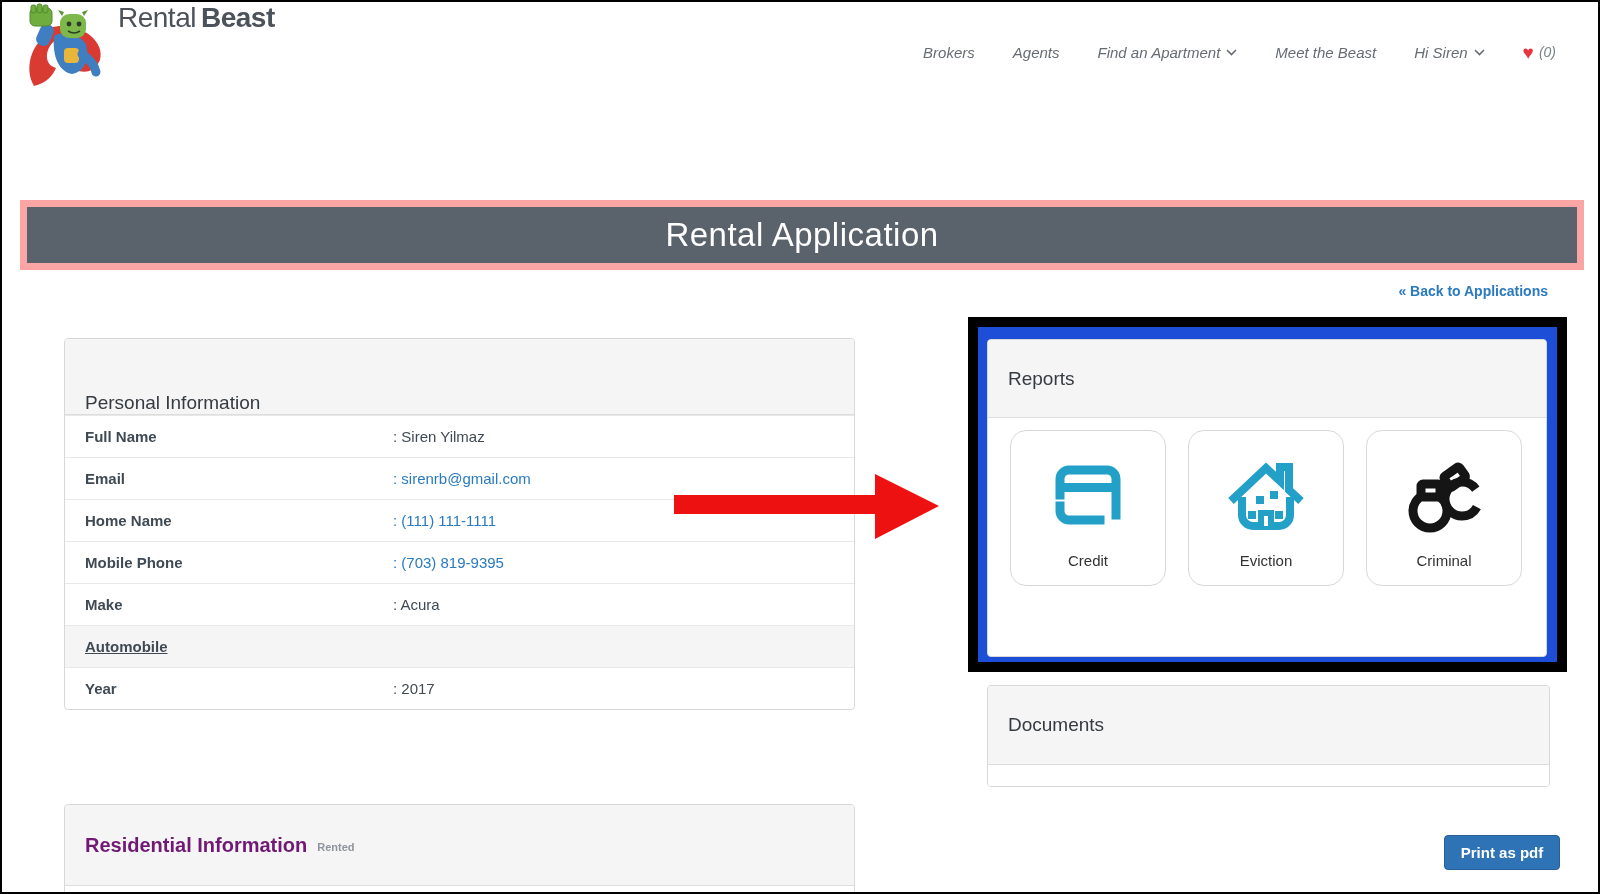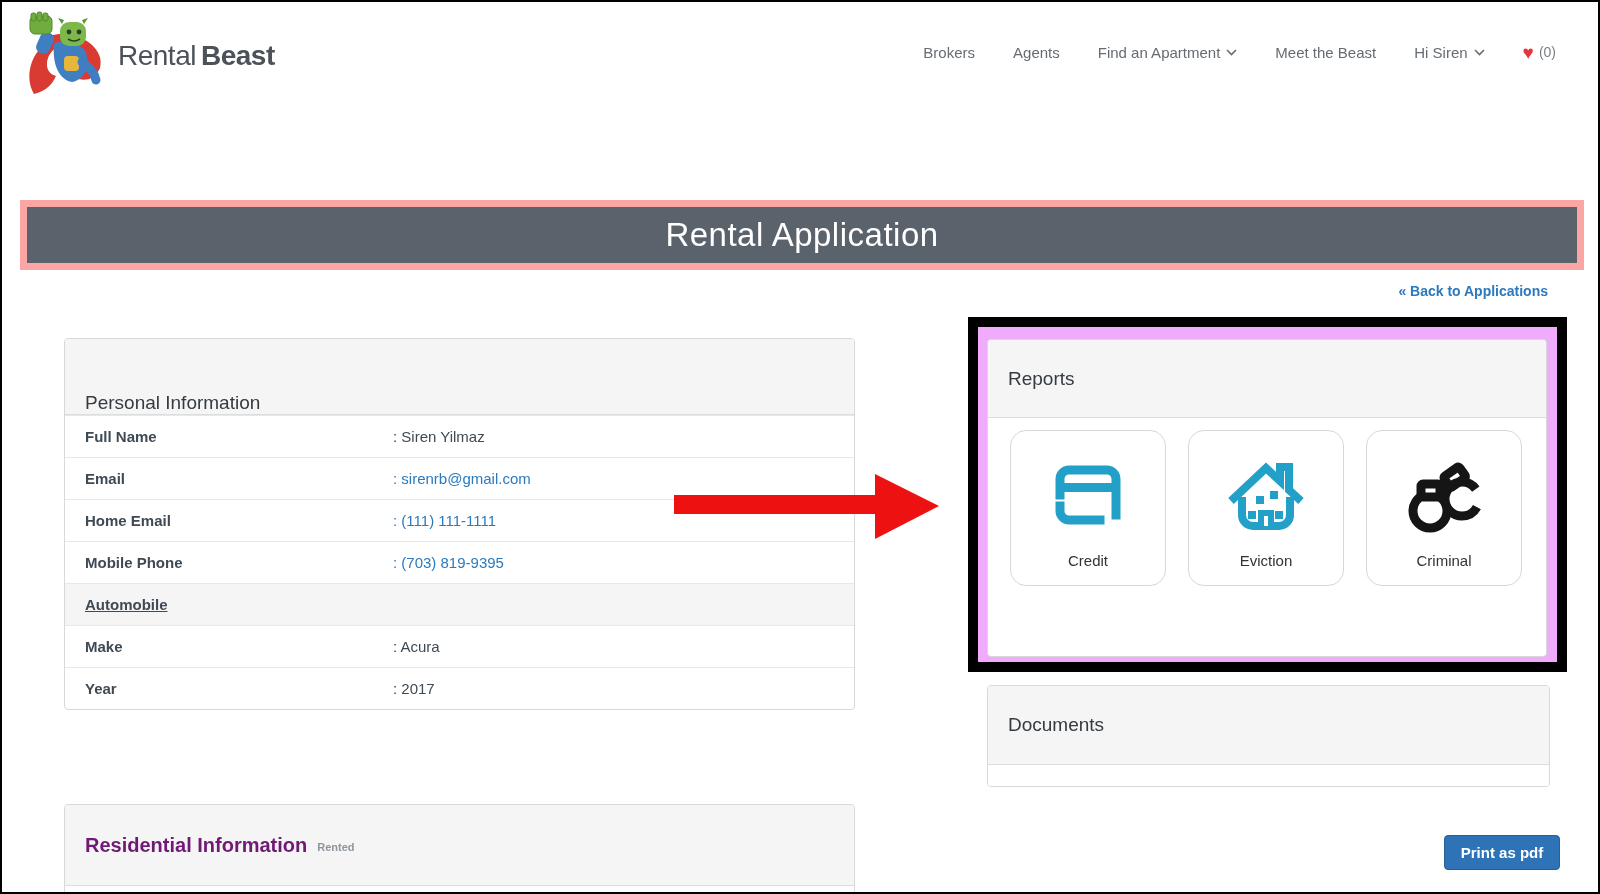--- a/index.html
+++ b/index.html
@@ -1,27 +1,27 @@
 <!DOCTYPE html>
 <html><head>
 <meta charset="utf-8">
 <style>
   * { margin:0; padding:0; box-sizing:border-box; }
   html,body { width:1600px; height:894px; background:#fff; }
   body { font-family:"Liberation Sans", sans-serif; color:#3a434c; }
   .page { position:relative; width:1600px; height:894px; background:#fff; border:2px solid #000; overflow:hidden; }
 
   
-  .logo-wrap { position:absolute; left:20px; top:8px; display:flex; align-items:center; }
+  .logo-wrap { position:absolute; left:20px; top:0; display:flex; }
   .logo-art { width:92px; height:92px; }
   .brand { font-size:28px; color:#4b525a; margin-left:4px; letter-spacing:-0.5px; }
   .brand .b1 { font-weight:400; }
   .brand .b2 { font-weight:800; margin-left:5px; }
 
-  .nav { position:absolute; top:0; right:42px; height:100px; display:flex; align-items:center; gap:38px; }
+  .nav { position:absolute; top:0; right:42px; height:100px; display:flex; align-items:center; gap:38px;font-style:italic; }
   .nav-item { font-size:15px; color:#666c73; cursor:pointer; display:flex; align-items:center; gap:6px; white-space:nowrap; }
   .chev { display:inline-block; }
   .fav { display:flex; align-items:center; gap:5px; cursor:pointer; }
   .heart { color:#e8353d; font-size:19px; line-height:1; }
   .fav-count { color:#7a8288; font-size:14px; }
 
   
   .banner { position:absolute; left:18px; top:198px; width:1564px; height:70px;
             background:#5a626b; border:7px solid #fca5a5; display:flex; align-items:center; justify-content:center; }
   .banner-title { color:#fff; font-size:33px; font-weight:300; letter-spacing:0.5px; }
@@ -44,21 +44,21 @@
   .row.section { background:#f5f5f5; }
   .row.section .lbl { width:auto; text-decoration:underline; }
 
   
   .ri { left:62px; top:802px; width:791px; height:140px; }
   .ri .panel-head { height:81px; gap:10px; }
   .ri .panel-title { font-weight:700; font-size:20px; color:#701a75; }
   .badge-rented { font-size:11px; color:#8d949b; font-weight:600; padding-top:4px; }
 
   
-  .hl-box { position:absolute; left:966px; top:315px; width:599px; height:355px; border:10px solid #000; background:#f0abfc; }
+  .hl-box { position:absolute; left:966px; top:315px; width:599px; height:355px; border:10px solid #000; background:#1d4ed8; }
   .reports { left:9px; top:12px; width:560px; height:318px; position:absolute; background:#fff; border:1px solid #d8d8d8; border-radius:4px; }
   .reports .panel-head { height:78px; }
   .cards { display:flex; gap:22px; padding:12px 0 0 22px; }
   .card { width:156px; height:156px; border:1px solid #d8d8d8; border-radius:16px; background:#fff;
           display:flex; flex-direction:column; align-items:center; cursor:pointer; }
   .card .ic { flex:1; display:flex; align-items:center; justify-content:center; padding-top:6px; }
   .card-label { font-size:15px; color:#333; padding-bottom:16px; }
 
   
   .docs { left:985px; top:683px; width:563px; height:102px; }
@@ -152,33 +152,33 @@
     </div>
     <div class="row">
       <span class="lbl">Full Name</span>
       <span class="val">: Siren Yilmaz</span>
     </div>
     <div class="row">
       <span class="lbl">Email</span>
       <span class="val link">: sirenrb@gmail.com</span>
     </div>
     <div class="row">
-      <span class="lbl">Home Email</span>
+      <span class="lbl">Home Name</span>
       <span class="val link">: (111) 111-1111</span>
     </div>
     <div class="row">
       <span class="lbl">Mobile Phone</span>
       <span class="val link">: (703) 819-9395</span>
     </div>
+    <div class="row">
+      <span class="lbl">Make</span>
+      <span class="val">: Acura</span>
+    </div>
     <div class="row section">
       <span class="lbl">Automobile</span>
-    </div>
-    <div class="row">
-      <span class="lbl">Make</span>
-      <span class="val">: Acura</span>
     </div>
     <div class="row">
       <span class="lbl">Year</span>
       <span class="val">: 2017</span>
     </div>
   </div>
 
   <div class="panel ri">
     <div class="panel-head">
       <div class="panel-title">Residential Information</div>

